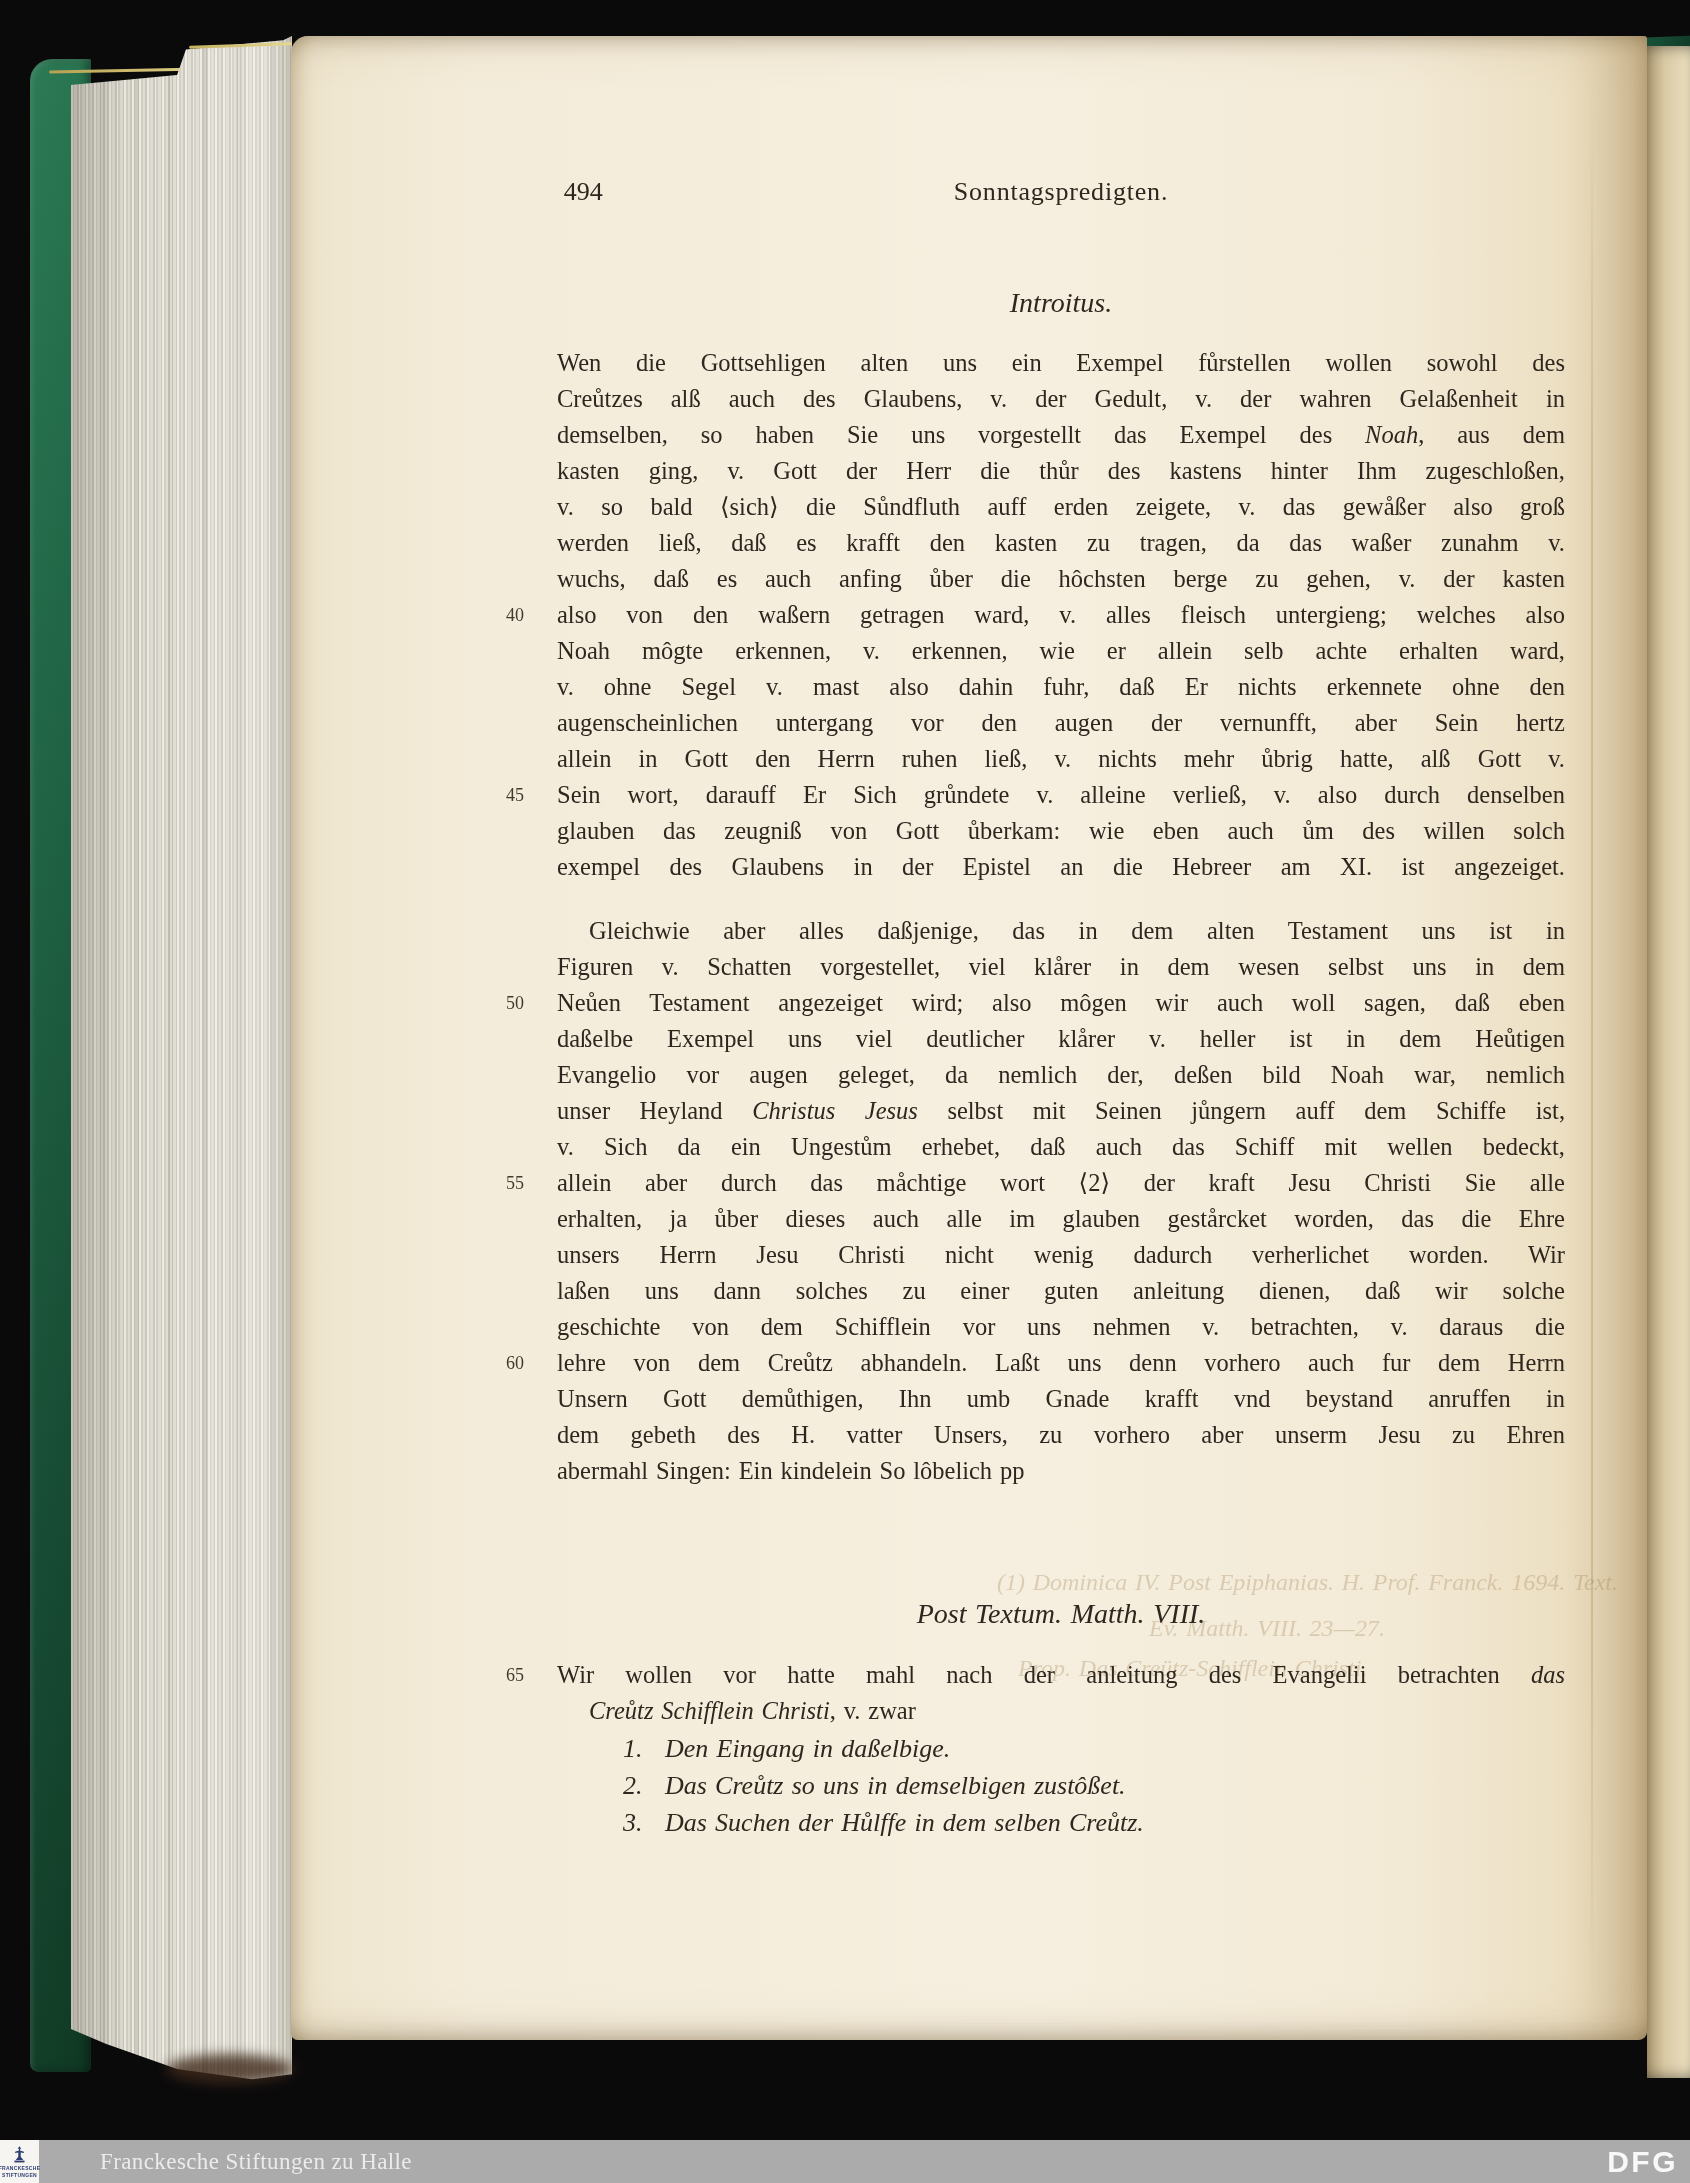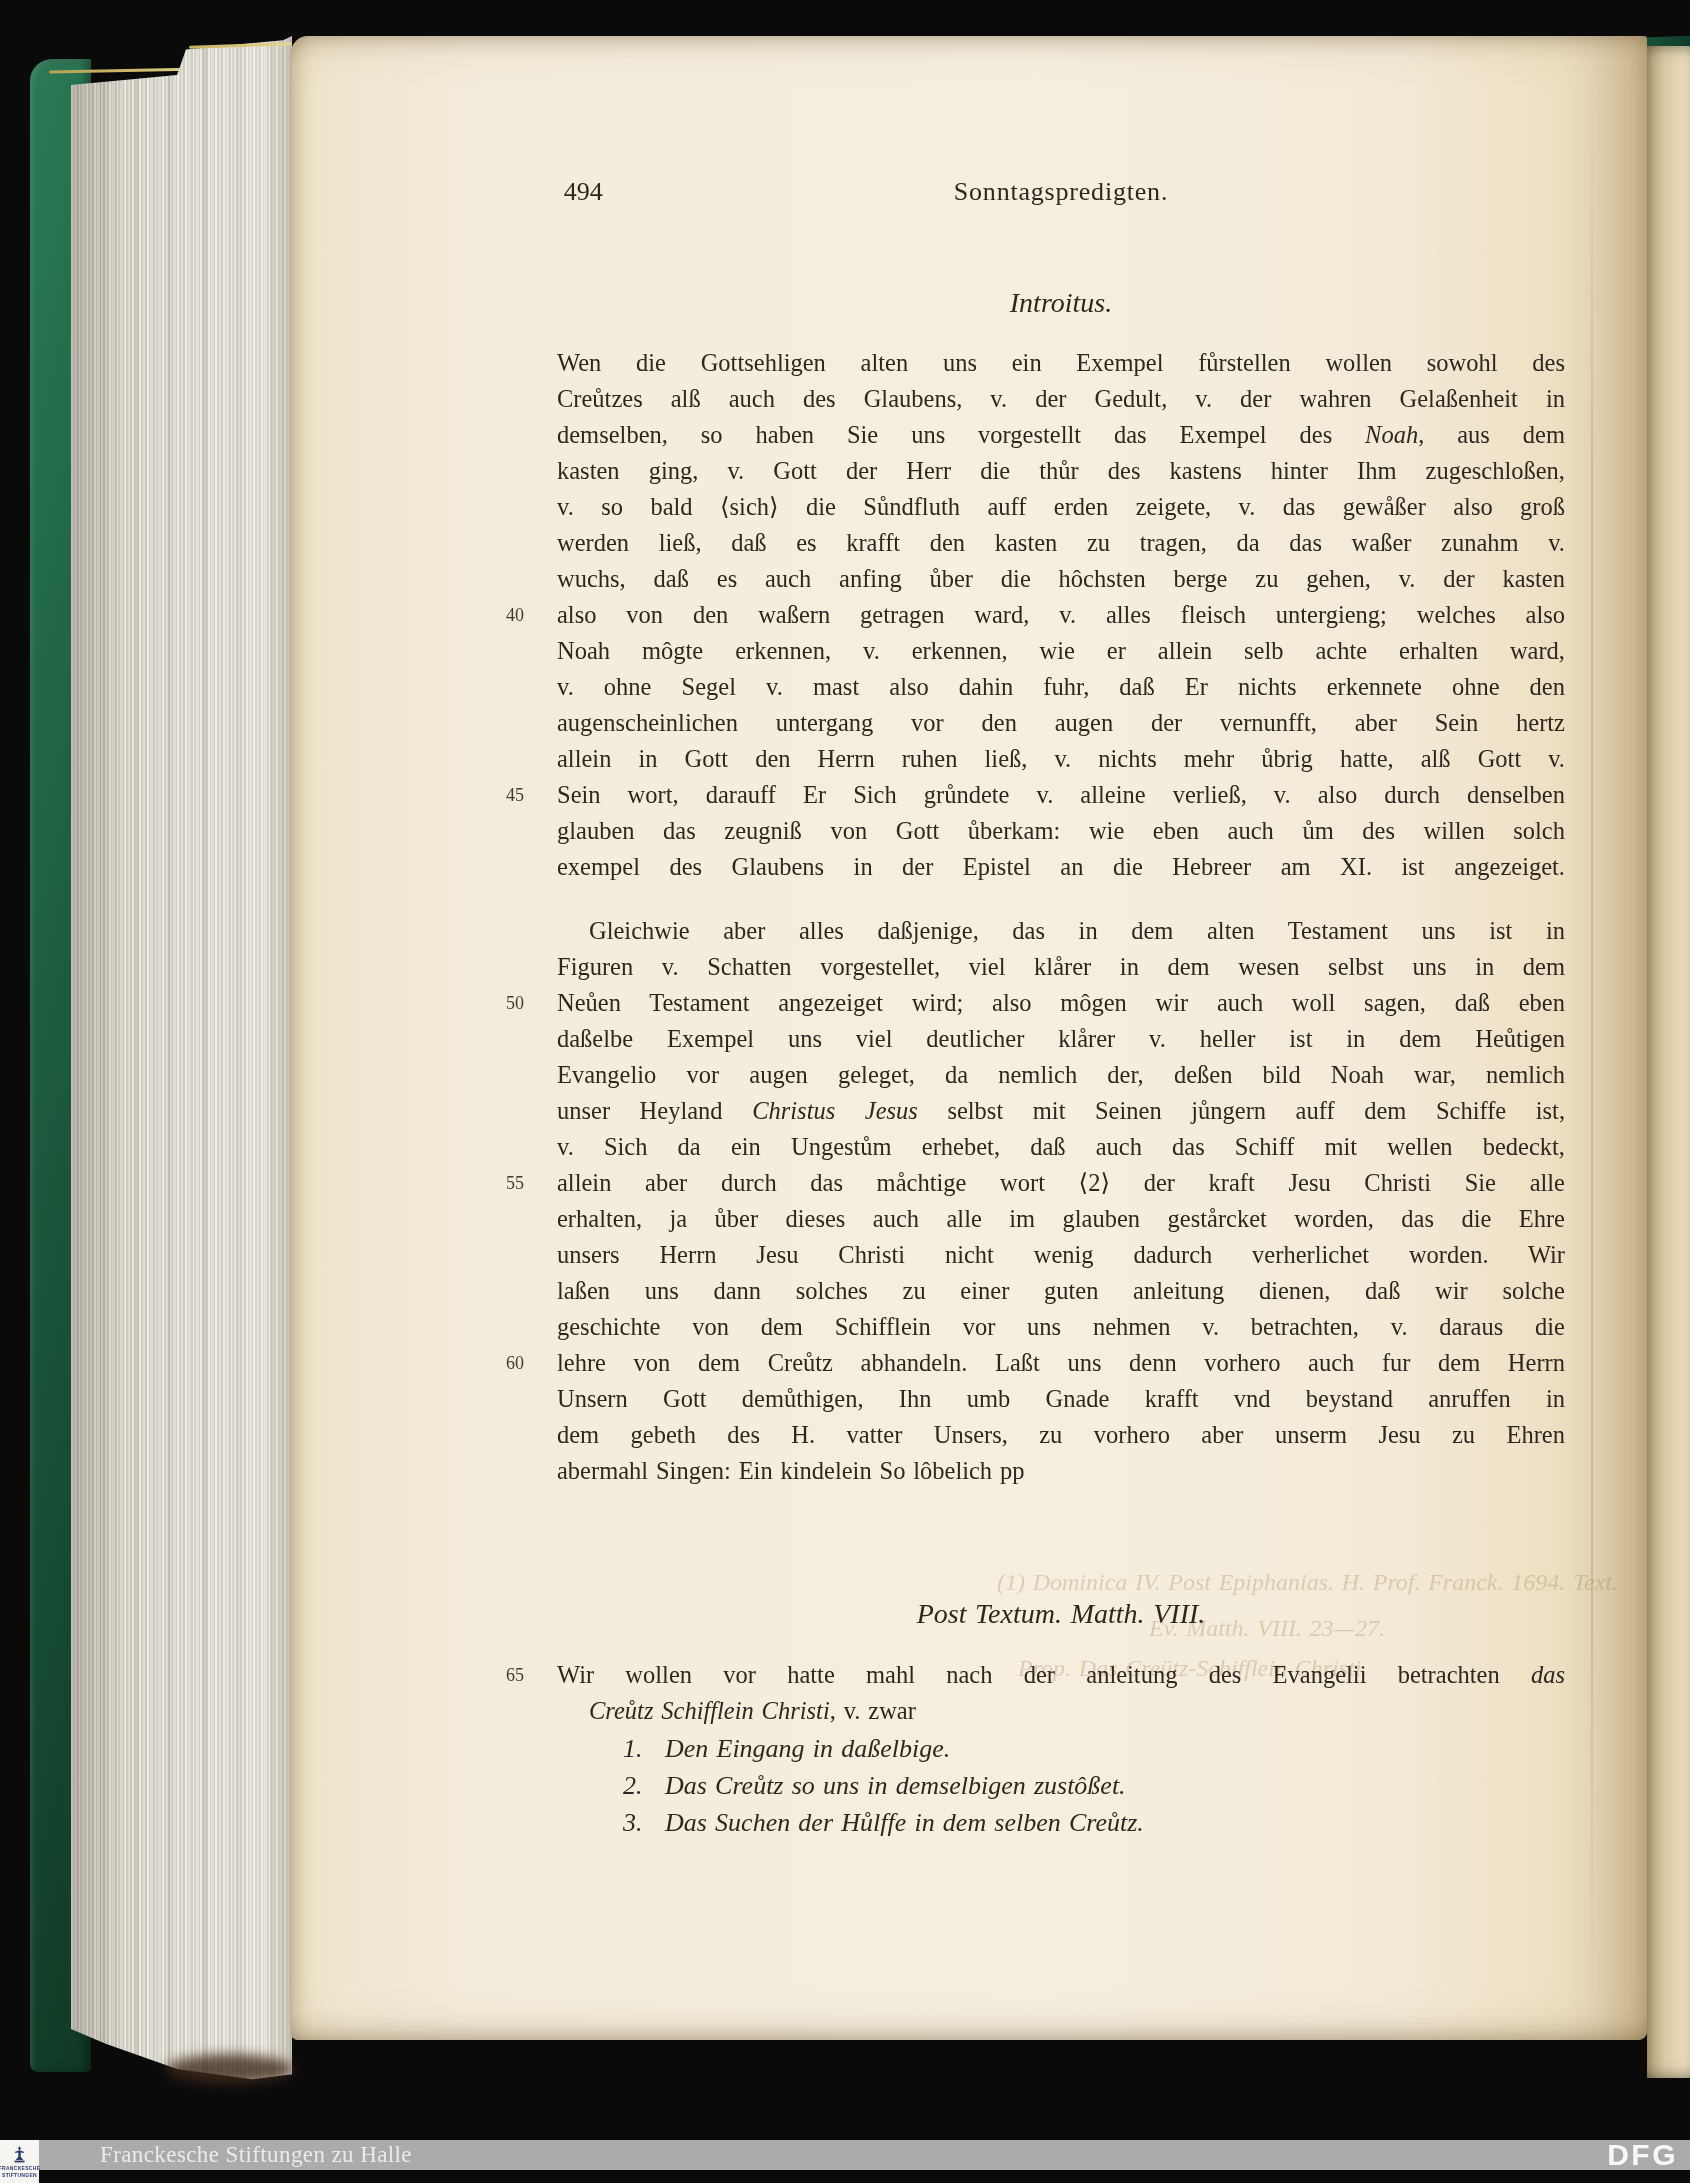--- a/index.html
+++ b/index.html
@@ -67,21 +67,21 @@
   #list{position:absolute;left:0;top:1694px;width:100%;}
   .li{height:37px;line-height:37px;font-style:italic;font-size:26px;margin-left:66px;}
   .li .no{display:inline-block;width:42px;}
   .ghost{position:absolute;font-style:italic;font-size:24px;white-space:nowrap;
     color:rgba(150,115,70,.28);filter:blur(0.4px);}
   .g0{left:440px;top:1528px;}
   .g1{left:592px;top:1574px;}
   .g2{left:461px;top:1614px;}
 
   
-  .footer-bar{position:absolute;left:0;top:2140px;width:1690px;height:30px;
+  .footer-bar{position:absolute;left:0;top:2140px;width:1690px;height:43px;
     background:var(--footer-bar);}
   .logo-box{position:absolute;left:0;top:0;width:39px;height:43px;background:#f6f5f2;
     display:flex;flex-direction:column;align-items:center;justify-content:center;gap:0.8px;}
   .logo-box svg{display:block;}
   .logo-cap{font-family:"Liberation Sans",sans-serif;font-size:5px;line-height:6px;
     letter-spacing:0.3px;color:var(--logo-navy);text-align:center;font-weight:bold;}
   .institution{position:absolute;left:100px;top:50%;transform:translateY(-50%);
     font-size:23px;color:#ebebeb;letter-spacing:0.4px;}
   .dfg{position:absolute;right:12px;top:50%;transform:translateY(-50%);
     font-family:"Liberation Sans",sans-serif;font-weight:bold;font-size:30px;

